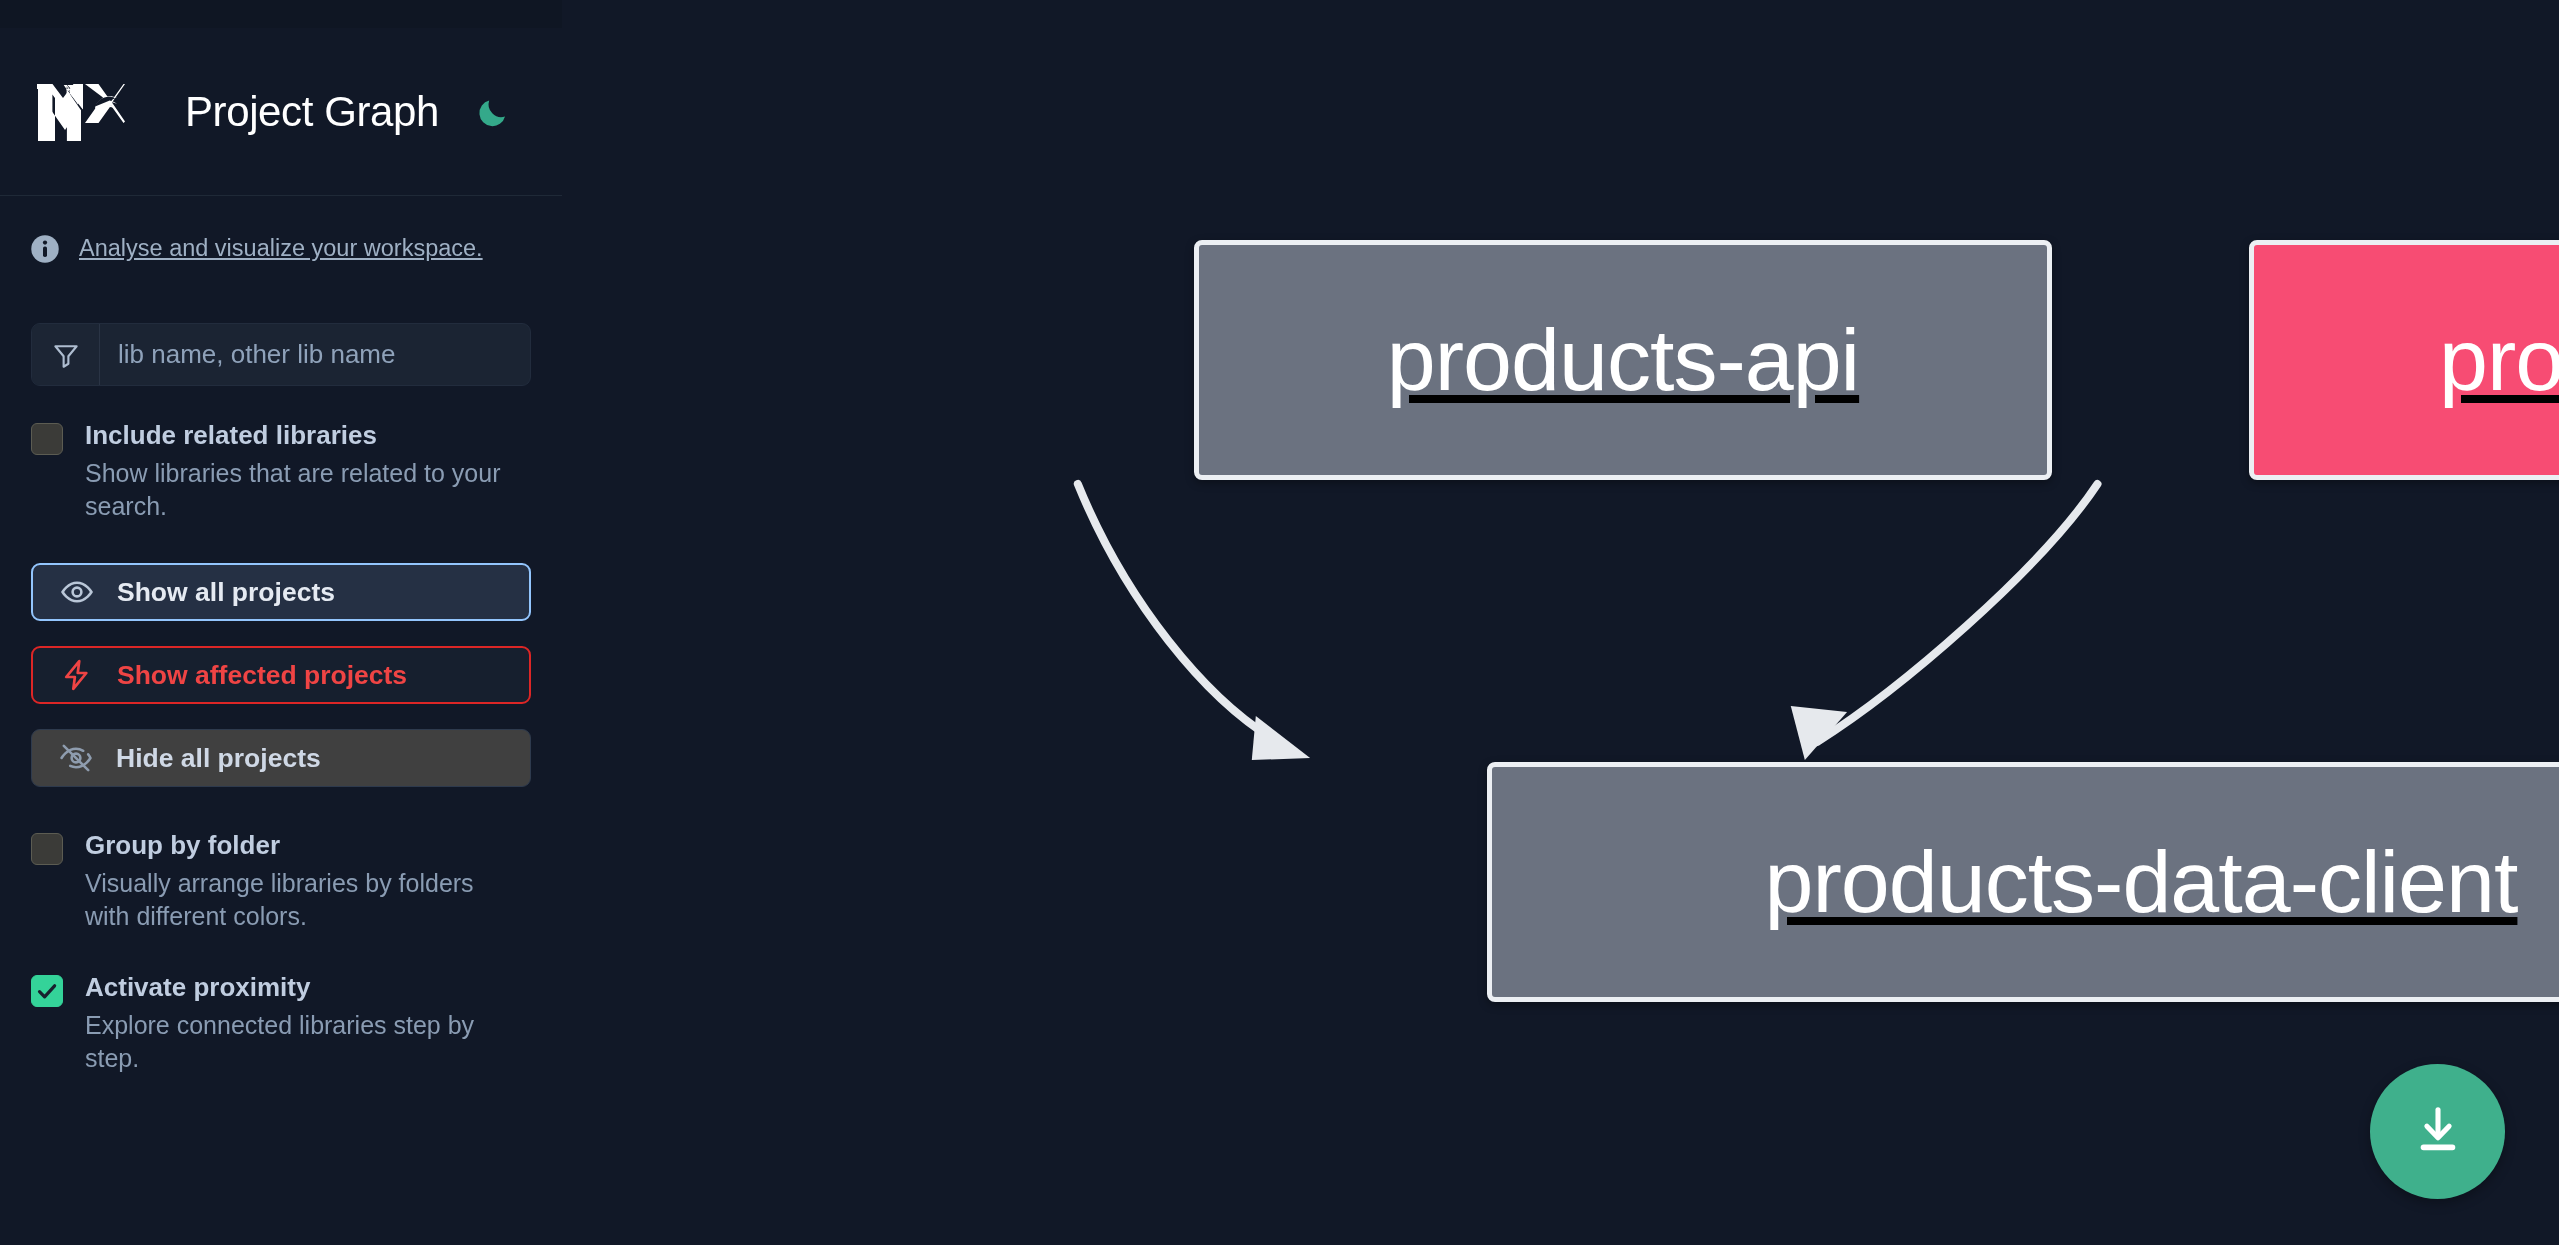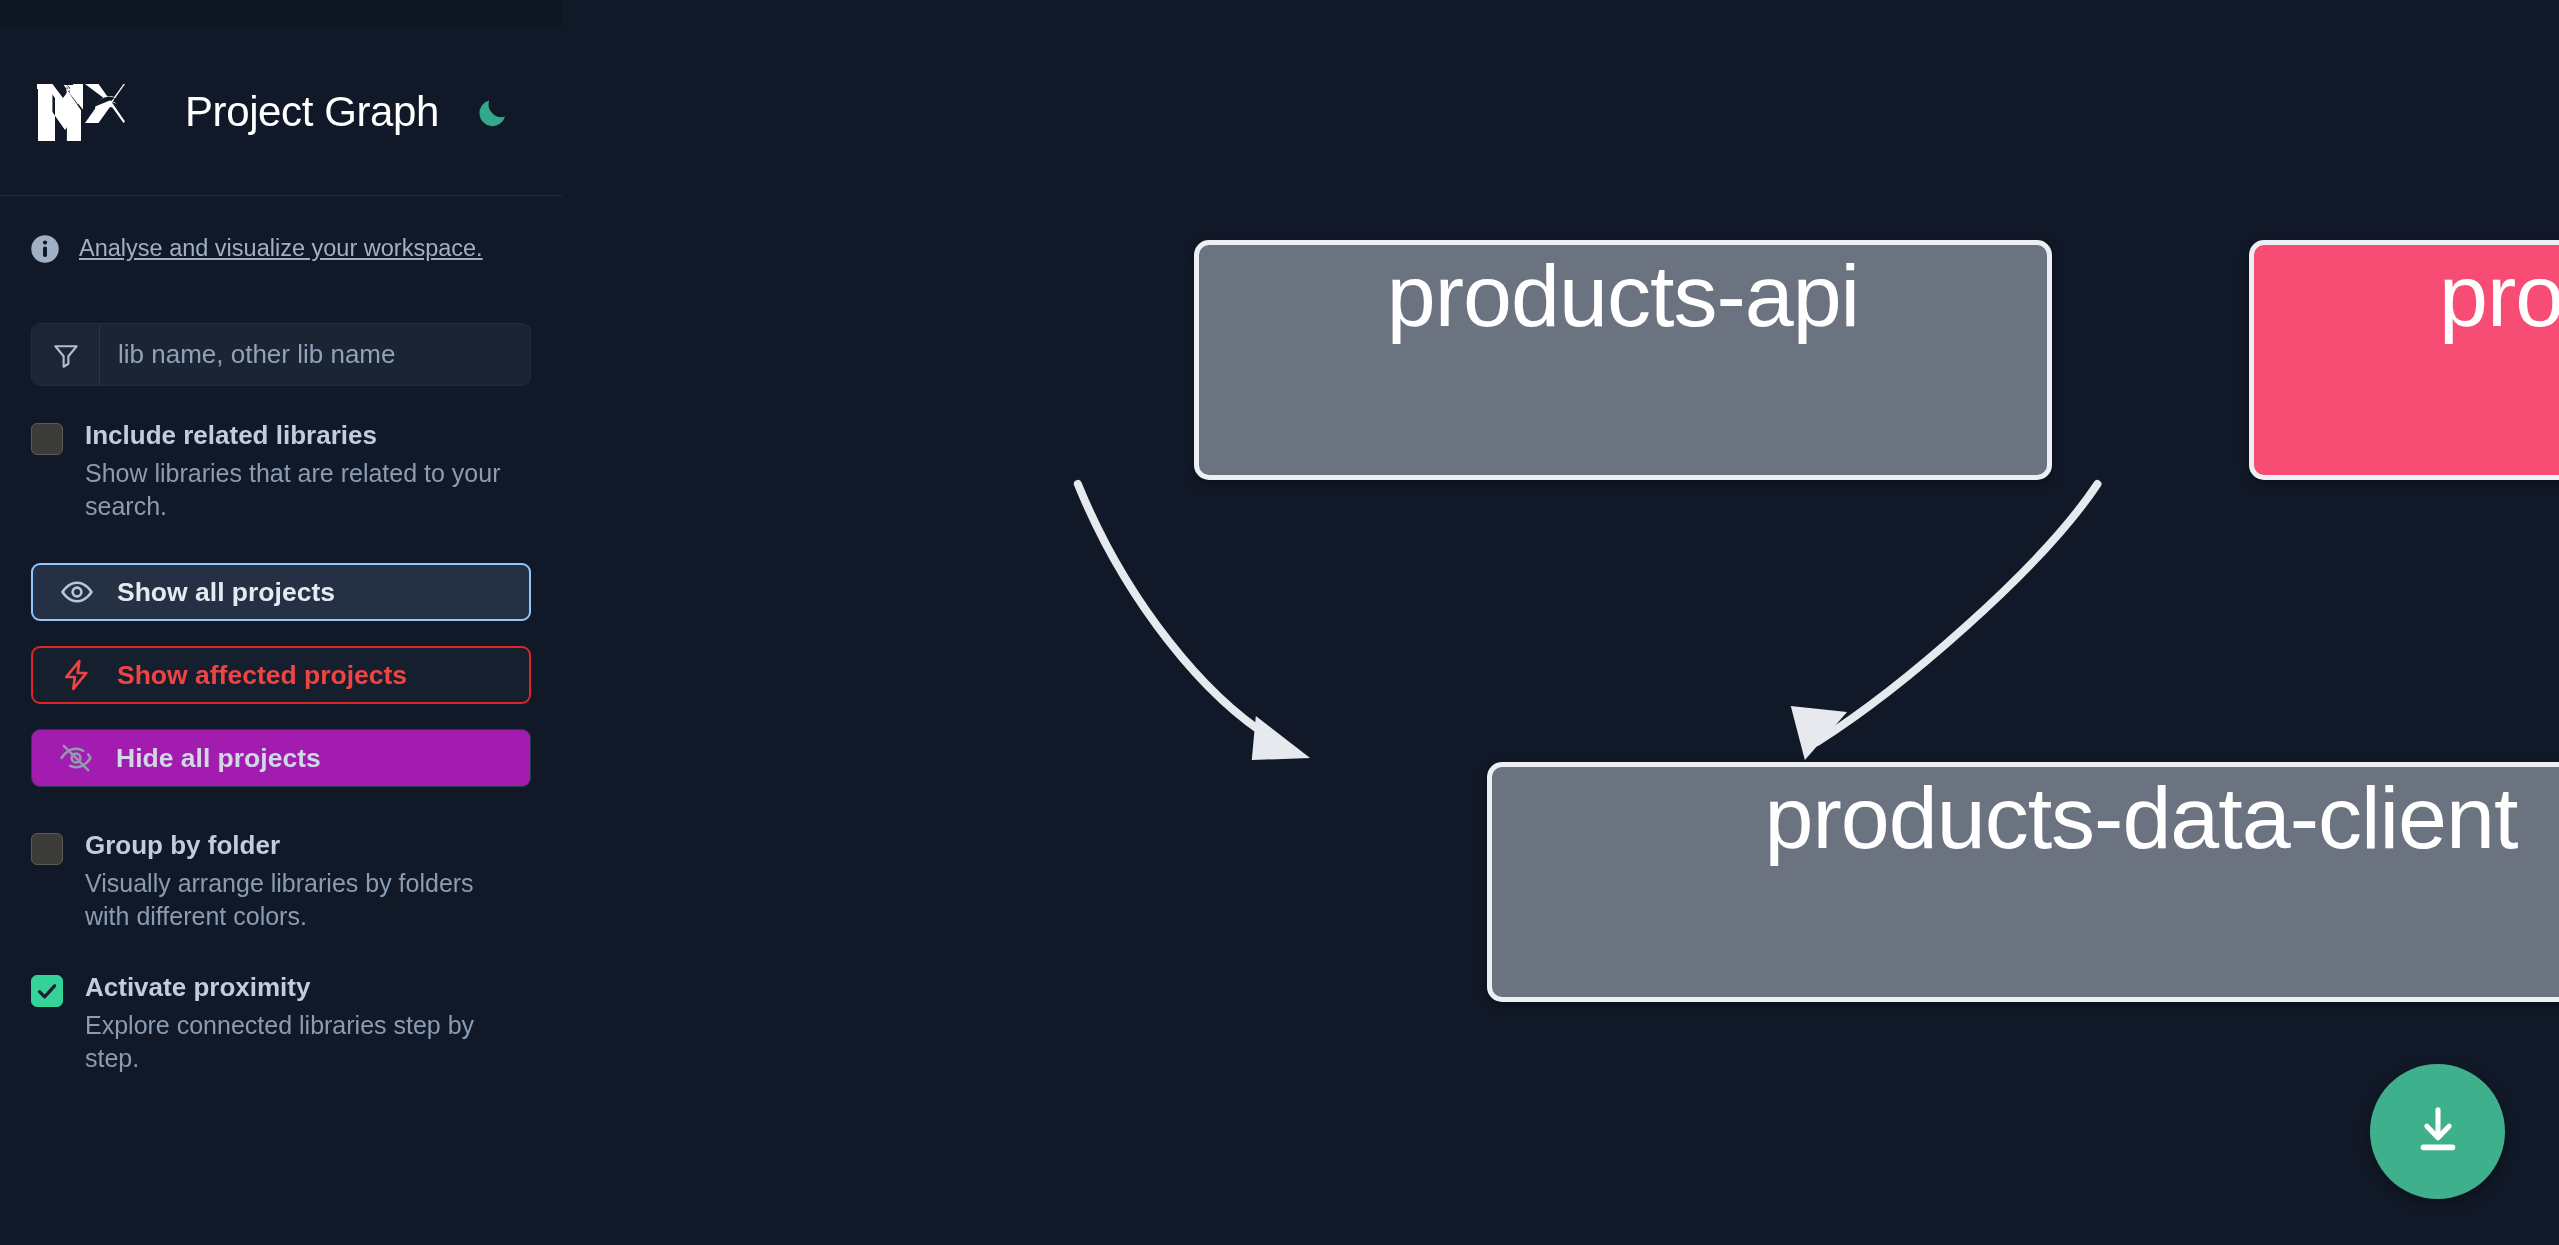--- a/index.html
+++ b/index.html
@@ -121,21 +121,21 @@
     cursor: pointer;
     background: #1b2433;
   }
   .btn-icon { width: 38px; height: 38px; flex: 0 0 38px; display:flex; align-items:center; justify-content:center; }
   .btn-label { font-size: 26.5px; font-weight: bold; margin-left: 21px; white-space: nowrap; }
 
   .btn.show-all { border: 2px solid #93c5fd; background: #253044; margin-top: 40px; }
   .btn.show-all .btn-label { color: #e5eaf2; }
   .btn.affected { border: 2px solid #dc2626; background: #161f2e; }
   .btn.affected .btn-label { color: #ef4444; }
-  .btn.hide-all { border: 1px solid #2e3a4d; background: #a21caf; }
+  .btn.hide-all { border: 1px solid #2e3a4d; background: #404040; }
   .btn.hide-all .btn-label { color: #cfd8e5; }
 
   .partial-widget {
     position: absolute;
     left: 273px; bottom: 0;
     width: 290px; height: 16px;
     border: 1px solid #2b3banything;
     border: 1px solid #2b3a4e;
     border-bottom: none;
     border-radius: 9px 9px 0 0;
@@ -150,24 +150,25 @@
   #graph {
     position: relative;
     flex: 1;
     height: 1245px;
     background: #111827;
     overflow: hidden;
   }
   .node {
     position: absolute;
     border: 5px solid #eceff3;
-    border-radius: 15px;
-    display: flex; align-items: flex-start; justify-content: center;
+    border-radius: 8px;
+    display: flex; align-items: center; justify-content: center;
     cursor: pointer;
     box-shadow: 0 3px 8px rgba(0,0,0,.35);
+    text-decoration: underline;
   }
   .node-label {
     color: #ffffff;
     font-weight: 400;
     white-space: nowrap;
     letter-spacing: -1px;
   }
   #node-products-api {
     left: 632px; top: 240px; width: 858px; height: 240px;
     background: #6b7280;

